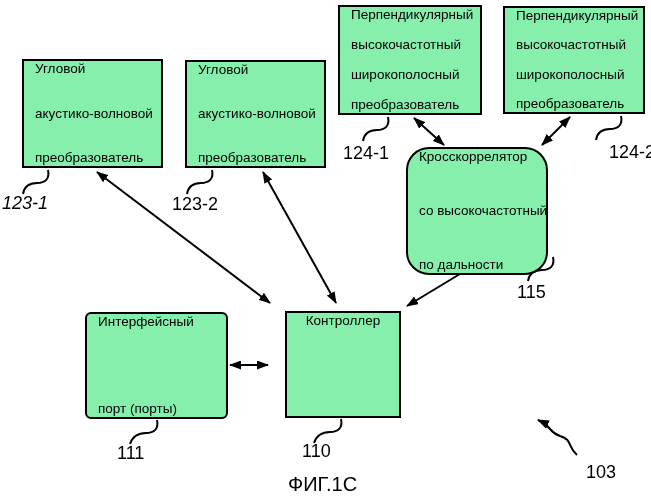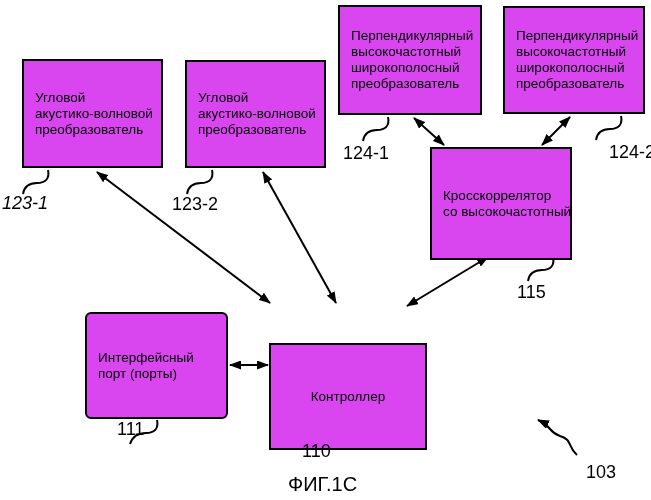--- a/index.html
+++ b/index.html
@@ -9,24 +9,24 @@
     background:#ffffff;
     font-family:"Liberation Sans", sans-serif;
     color:#000;
     overflow:hidden;
   }
   .wires{position:absolute;left:0;top:0;width:651px;height:500px;}
   .block{
     position:absolute;
     box-sizing:border-box;
     border:2px solid #000;
-    background:#d946ef;
+    background:#86efac;
     display:flex;
     flex-direction:column;
-    justify-content:center;
+    justify-content:space-between;
     align-items:flex-start;
     padding-left:11px;
     padding-right:5px;
     font-size:13.5px;
     line-height:16px;
   }
   .block span{display:block;white-space:nowrap;}
   .block.center{align-items:center;padding-left:5px;}
   .ref{
     position:absolute;
@@ -38,30 +38,30 @@
     position:absolute;
     font-size:20px;
     line-height:22px;
     white-space:nowrap;
   }
   
   #b123-1{left:22px;top:59px;width:141px;height:109px;}
   #b123-2{left:185px;top:60px;width:141px;height:108px;}
   #b124-1{left:338px;top:5px;width:144px;height:110px;}
   #b124-2{left:503px;top:6px;width:142px;height:108px;}
-  #b115{left:430px;top:147px;width:142px;height:113px;}
+  #b115{left:406px;top:147px;width:142px;height:128px;border-radius:23px;}
   #b111{left:85px;top:312px;width:143px;height:107px;border-radius:6px;}
-  #b110{left:269px;top:311px;width:158px;height:107px;margin-top:32px;}
+  #b110{left:285px;top:311px;width:116px;height:107px;}
   
   #r123-1{left:2px;top:193px;font-style:italic;}
   #r123-2{left:172px;top:194px;}
   #r124-1{left:343px;top:143px;}
   #r124-2{left:582px;top:142px;margin-left:27px;}
   #r115{left:517px;top:282px;}
-  #r111{left:117px;top:419px;}
+  #r111{left:117px;top:443px;}
   #r110{left:302px;top:441px;}
   #r103{left:586px;top:442px;margin-top:20px;}
   #fig-caption{left:288px;top:473px;text-align:right;}
 </style>
 </head>
 <body>
 
 <div class="stage">
 
   <svg class="wires" viewBox="0 0 651 500" xmlns="http://www.w3.org/2000/svg">
@@ -113,20 +113,21 @@
   <div class="block" id="b124-2">
     <span>Перпендикулярный</span>
     <span>высокочастотный</span>
     <span>широкополосный</span>
     <span>преобразователь</span>
   </div>
 
   <div class="block" id="b115">
     <span>Кросскоррелятор</span>
     <span>со высокочастотный</span>
+    <span>по дальности</span>
   </div>
 
   <div class="block" id="b111">
     <span>Интерфейсный</span>
     <span>порт (порты)</span>
   </div>
 
   <div class="block center" id="b110">
     <span>Контроллер</span>
   </div>

